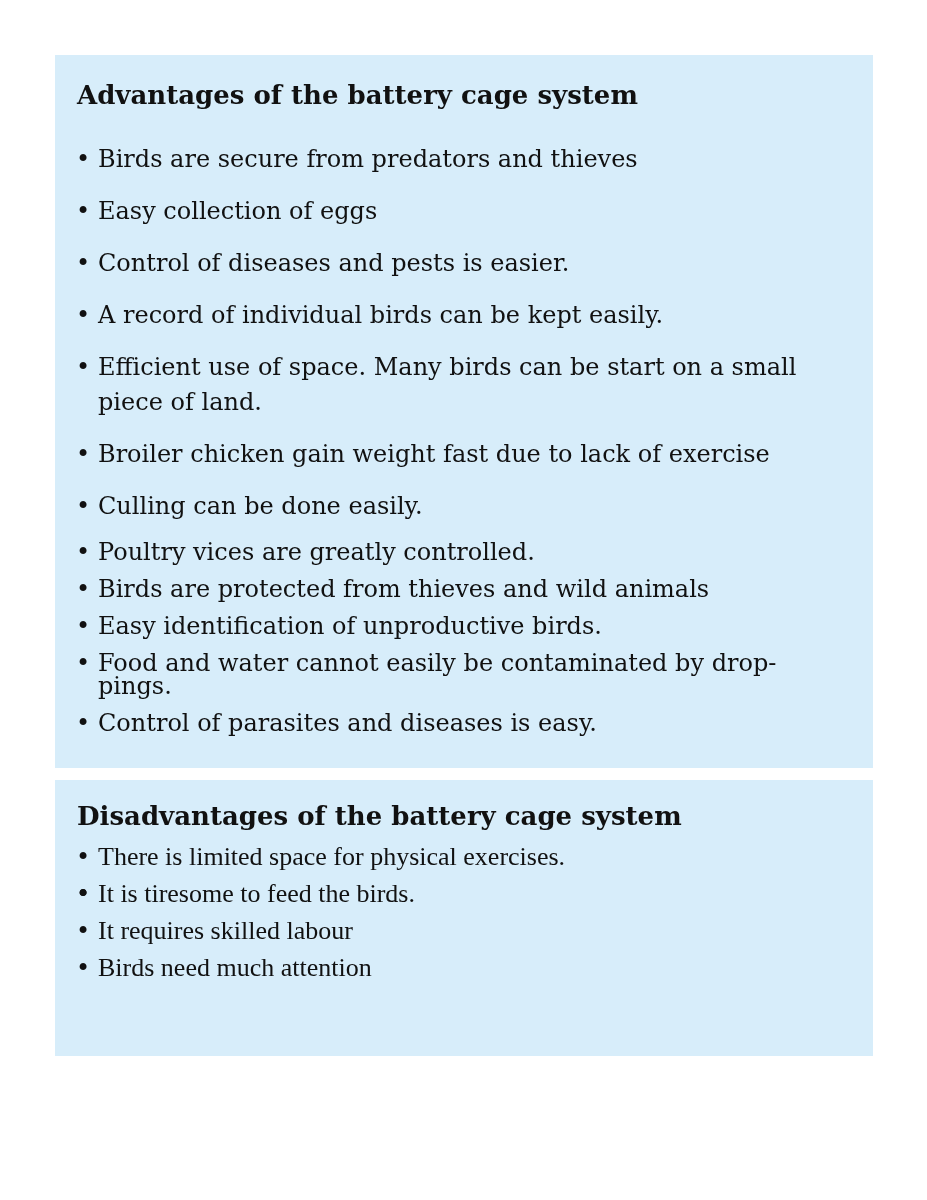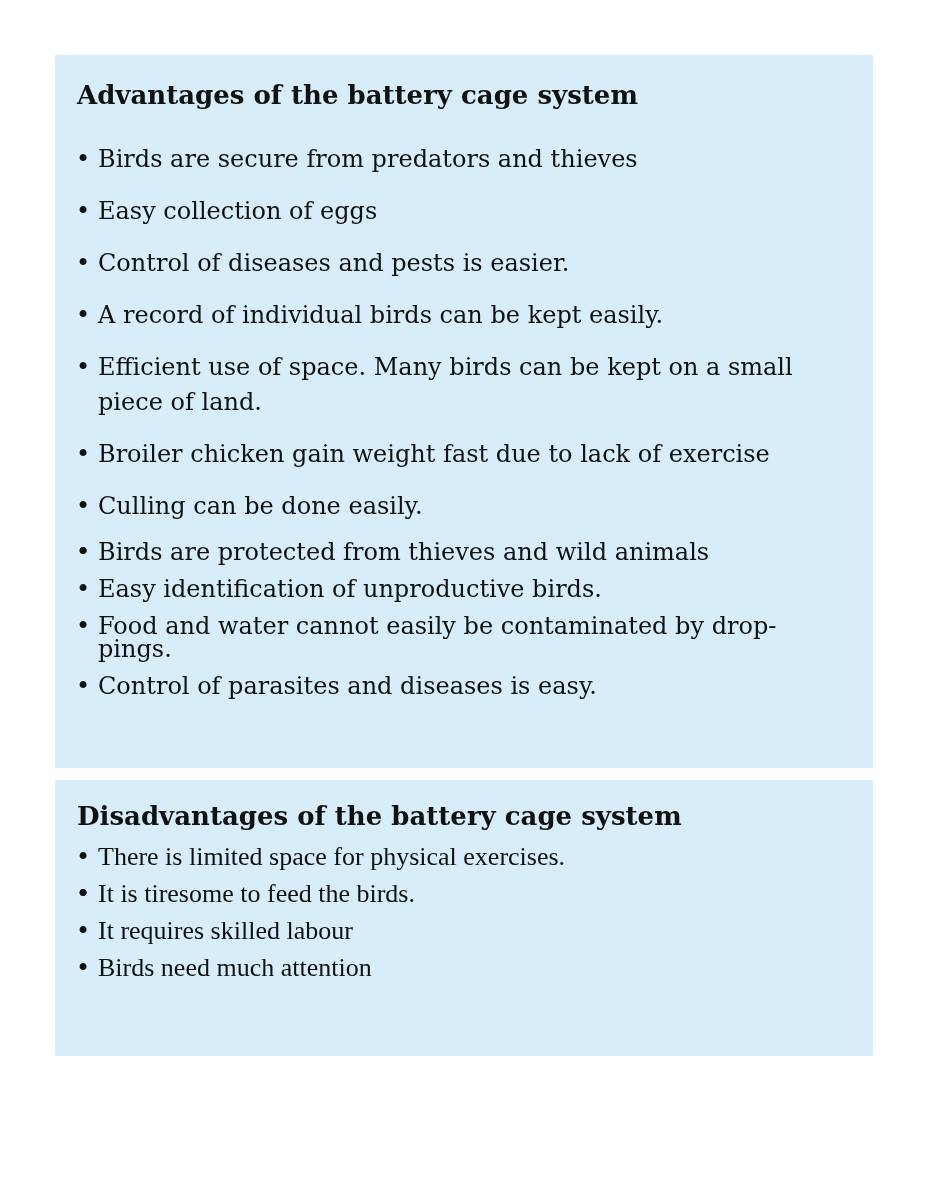--- a/index.html
+++ b/index.html
@@ -100,35 +100,36 @@
       <li>
         <span class="bullet">•</span>
         <span class="txt">Control of diseases and pests is easier.</span>
       </li>
       <li>
         <span class="bullet">•</span>
         <span class="txt">A record of individual birds can be kept easily.</span>
       </li>
       <li>
         <span class="bullet">•</span>
-        <span class="txt">Efficient use of space. Many birds can be kept on a small piece of land.</span>
+        <span class="txt">Efficient use of space. Many birds can be start on a small piece of land.</span>
       </li>
       <li>
         <span class="bullet">•</span>
         <span class="txt">Broiler chicken gain weight fast due to lack of exercise</span>
       </li>
       <li>
         <span class="bullet">•</span>
         <span class="txt">Culling can be done easily.</span>
       </li>
     </ul>
 
     <ul class="list tight">
       <li>
         <span class="bullet">•</span>
+        <span class="txt">Poultry vices are greatly controlled.</span>
       </li>
       <li>
         <span class="bullet">•</span>
         <span class="txt">Birds are protected from thieves and wild animals</span>
       </li>
       <li>
         <span class="bullet">•</span>
         <span class="txt">Easy identification of unproductive birds.</span>
       </li>
       <li>

